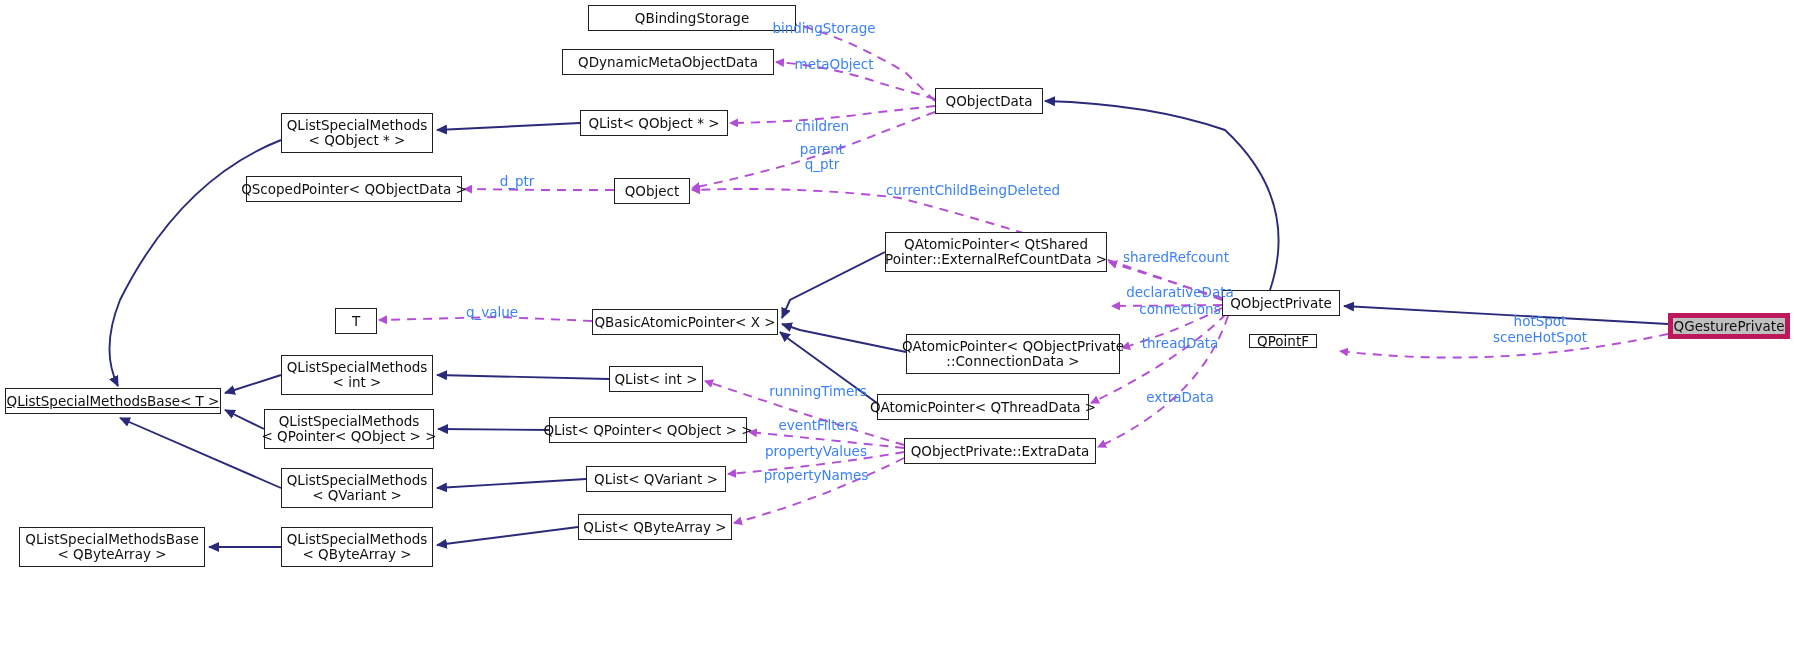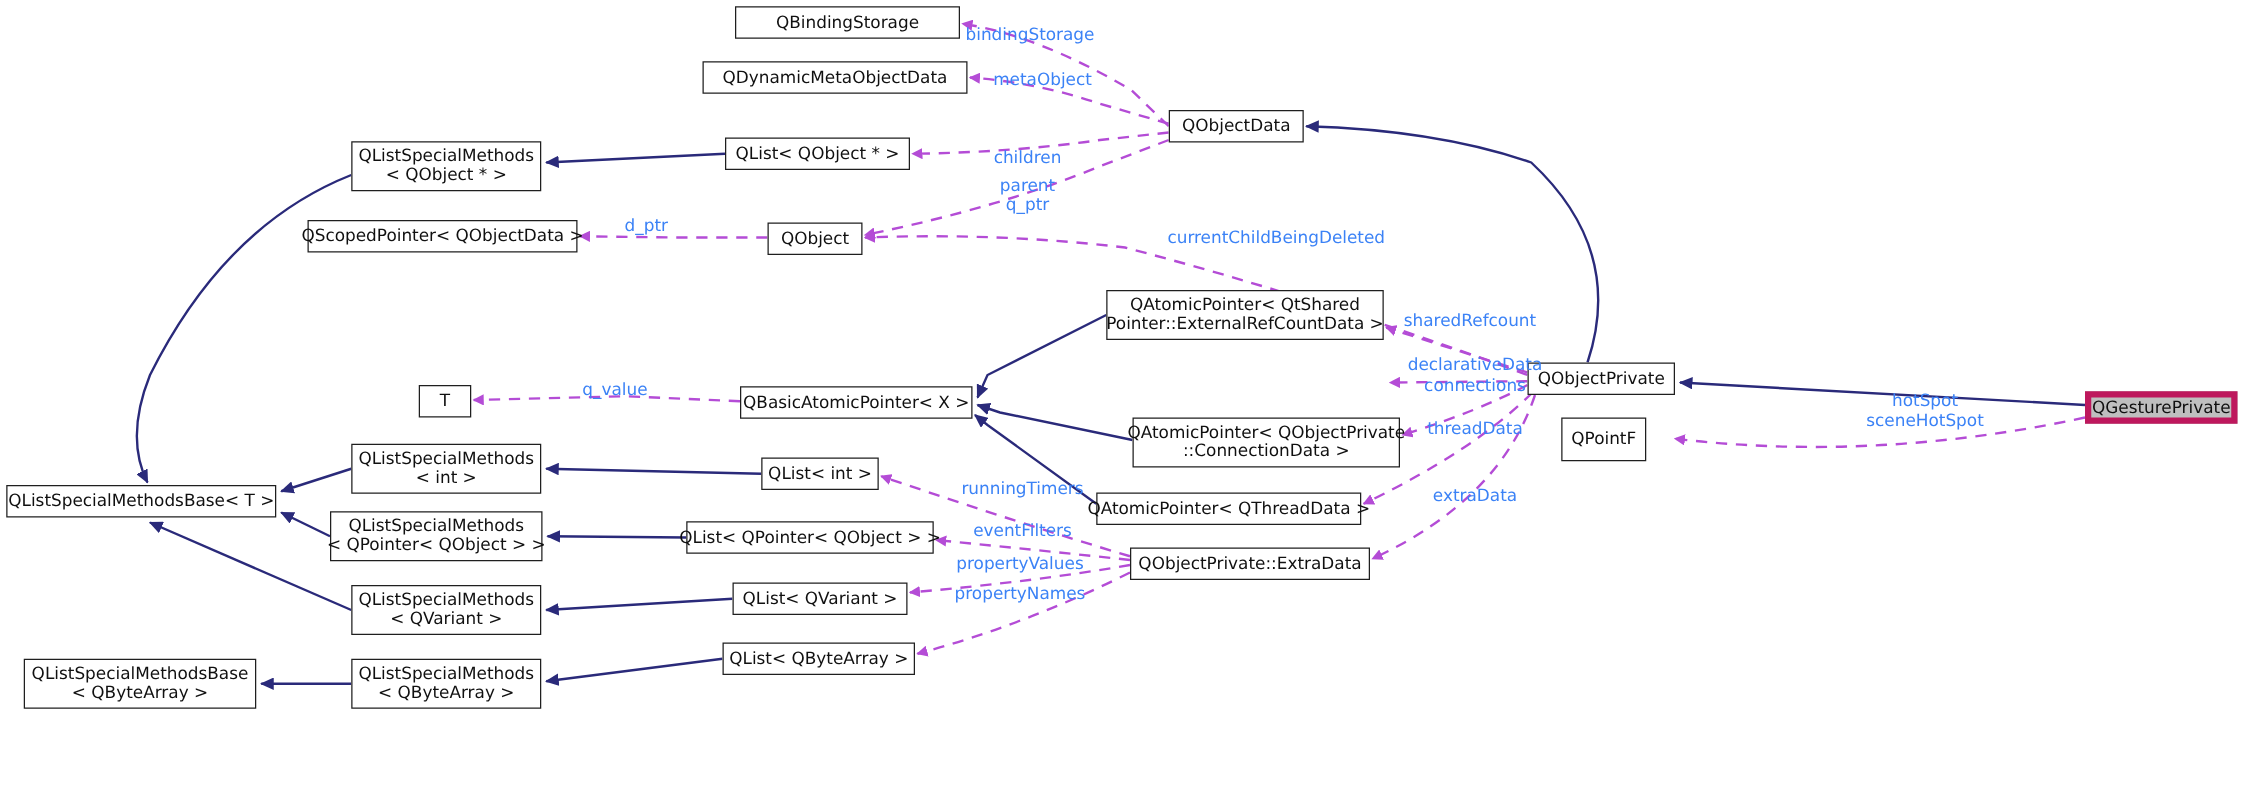--- a/index.html
+++ b/index.html
@@ -101,60 +101,60 @@
       <path d="M264,429 L225,410" marker-end="url(#arrow-inherit)"></path>
       <path d="M586,479 L437,488" marker-end="url(#arrow-inherit)"></path>
       <path d="M281,488 Q240,470 120,418" marker-end="url(#arrow-inherit)"></path>
       <path d="M578,527 L437,545" marker-end="url(#arrow-inherit)"></path>
       <path d="M281,547 L209,547" marker-end="url(#arrow-inherit)"></path>
       <path d="M885,252 L790,300 L782,318" marker-end="url(#arrow-inherit)"></path>
       <path d="M906,352 L800,330 L782,324" marker-end="url(#arrow-inherit)"></path>
       <path d="M877,403 L790,340 L780,332" marker-end="url(#arrow-inherit)"></path>
     </g>
   </svg>
-<div class="node" style="left: 588px; top: 5px; width: 180px; height: 26px; text-align: right;">QBindingStorage</div>
+<div class="node" style="left: 588px; top: 5px; width: 208px; height: 26px; text-align: right;">QBindingStorage</div>
     <div class="node" style="left: 562px; top: 49px; width: 212px; height: 26px;">QDynamicMetaObjectData</div>
     <div class="node" style="left: 935px; top: 88px; width: 108px; height: 26px;">QObjectData</div>
     <div class="node" style="left: 281px; top: 113px; width: 152px; height: 40px;">QListSpecialMethods
 &lt; QObject * &gt;</div>
     <div class="node" style="left: 580px; top: 110px; width: 148px; height: 26px;">QList&lt; QObject * &gt;</div>
     <div class="node" style="left: 246px; top: 176px; width: 216px; height: 26px;">QScopedPointer&lt; QObjectData &gt;</div>
     <div class="node" style="left: 614px; top: 178px; width: 76px; height: 26px; text-align: center;">QObject</div>
     <div class="node" style="left: 885px; top: 232px; width: 222px; height: 40px;">QAtomicPointer&lt; QtShared
 Pointer::ExternalRefCountData &gt;</div>
     <div class="node" style="left: 335px; top: 308px; width: 42px; height: 26px;">T</div>
     <div class="node" style="left: 592px; top: 309px; width: 186px; height: 26px;">QBasicAtomicPointer&lt; X &gt;</div>
     <div class="node" style="left: 1222px; top: 290px; width: 118px; height: 26px;">QObjectPrivate</div>
     <div class="node highlight" style="left: 1668px; top: 313px; width: 122px; height: 26px;">QGesturePrivate</div>
     <div class="node" style="left: 906px; top: 334px; width: 214px; height: 40px;">QAtomicPointer&lt; QObjectPrivate
 ::ConnectionData &gt;</div>
-    <div class="node" style="left: 1249px; top: 334px; width: 68px; height: 35px;">QPointF</div>
+    <div class="node" style="left: 1249px; top: 334px; width: 68px; height: 14px;">QPointF</div>
     <div class="node" style="left: 281px; top: 355px; width: 152px; height: 40px;">QListSpecialMethods
 &lt; int &gt;</div>
     <div class="node" style="left: 609px; top: 366px; width: 94px; height: 26px;">QList&lt; int &gt;</div>
-    <div class="node" style="left: 5px; top: 388px; width: 216px; height: 26px;">QListSpecialMethodsBase&lt; T &gt;</div>
+    <div class="node" style="left: 5px; top: 388px; width: 216px; height: 26px; text-decoration: underline;">QListSpecialMethodsBase&lt; T &gt;</div>
     <div class="node" style="left: 877px; top: 394px; width: 212px; height: 26px;">QAtomicPointer&lt; QThreadData &gt;</div>
     <div class="node" style="left: 264px; top: 409px; width: 170px; height: 40px;">QListSpecialMethods
 &lt; QPointer&lt; QObject &gt; &gt;</div>
     <div class="node" style="left: 549px; top: 417px; width: 198px; height: 26px;">QList&lt; QPointer&lt; QObject &gt; &gt;</div>
     <div class="node" style="left: 904px; top: 438px; width: 192px; height: 26px;">QObjectPrivate::ExtraData</div>
     <div class="node" style="left: 281px; top: 468px; width: 152px; height: 40px;">QListSpecialMethods
 &lt; QVariant &gt;</div>
     <div class="node" style="left: 586px; top: 466px; width: 140px; height: 26px;">QList&lt; QVariant &gt;</div>
     <div class="node" style="left: 19px; top: 527px; width: 186px; height: 40px;">QListSpecialMethodsBase
 &lt; QByteArray &gt;</div>
     <div class="node" style="left: 281px; top: 527px; width: 152px; height: 40px;">QListSpecialMethods
 &lt; QByteArray &gt;</div>
     <div class="node" style="left: 578px; top: 514px; width: 154px; height: 26px;">QList&lt; QByteArray &gt;</div>
     <div class="edge-label" style="left: 764px; top: 21px; width: 120px;">bindingStorage</div>
     <div class="edge-label" style="left: 784px; top: 57px; width: 100px;">metaObject</div>
     <div class="edge-label" style="left: 782px; top: 119px; width: 80px;">children</div>
     <div class="edge-label" style="left: 782px; top: 142px; width: 80px;">parent
 q_ptr</div>
-    <div class="edge-label" style="left: 920px; top: 183px; width: 202px;">currentChildBeingDeleted</div>
+    <div class="edge-label" style="left: 872px; top: 183px; width: 202px;">currentChildBeingDeleted</div>
     <div class="edge-label" style="left: 492px; top: 174px; width: 50px;">d_ptr</div>
     <div class="edge-label" style="left: 1114px; top: 250px; width: 124px;">sharedRefcount</div>
     <div class="edge-label" style="left: 1118px; top: 285px; width: 124px;">declarativeData</div>
     <div class="edge-label" style="left: 1126px; top: 302px; width: 108px;">connections</div>
     <div class="edge-label" style="left: 1130px; top: 336px; width: 100px;">threadData</div>
     <div class="edge-label" style="left: 1134px; top: 390px; width: 92px;">extraData</div>
     <div class="edge-label" style="left: 456px; top: 305px; width: 72px;">q_value</div>
     <div class="edge-label" style="left: 760px; top: 384px; width: 116px;">runningTimers</div>
     <div class="edge-label" style="left: 768px; top: 418px; width: 100px;">eventFilters</div>
     <div class="edge-label" style="left: 754px; top: 444px; width: 124px;">propertyValues</div>

